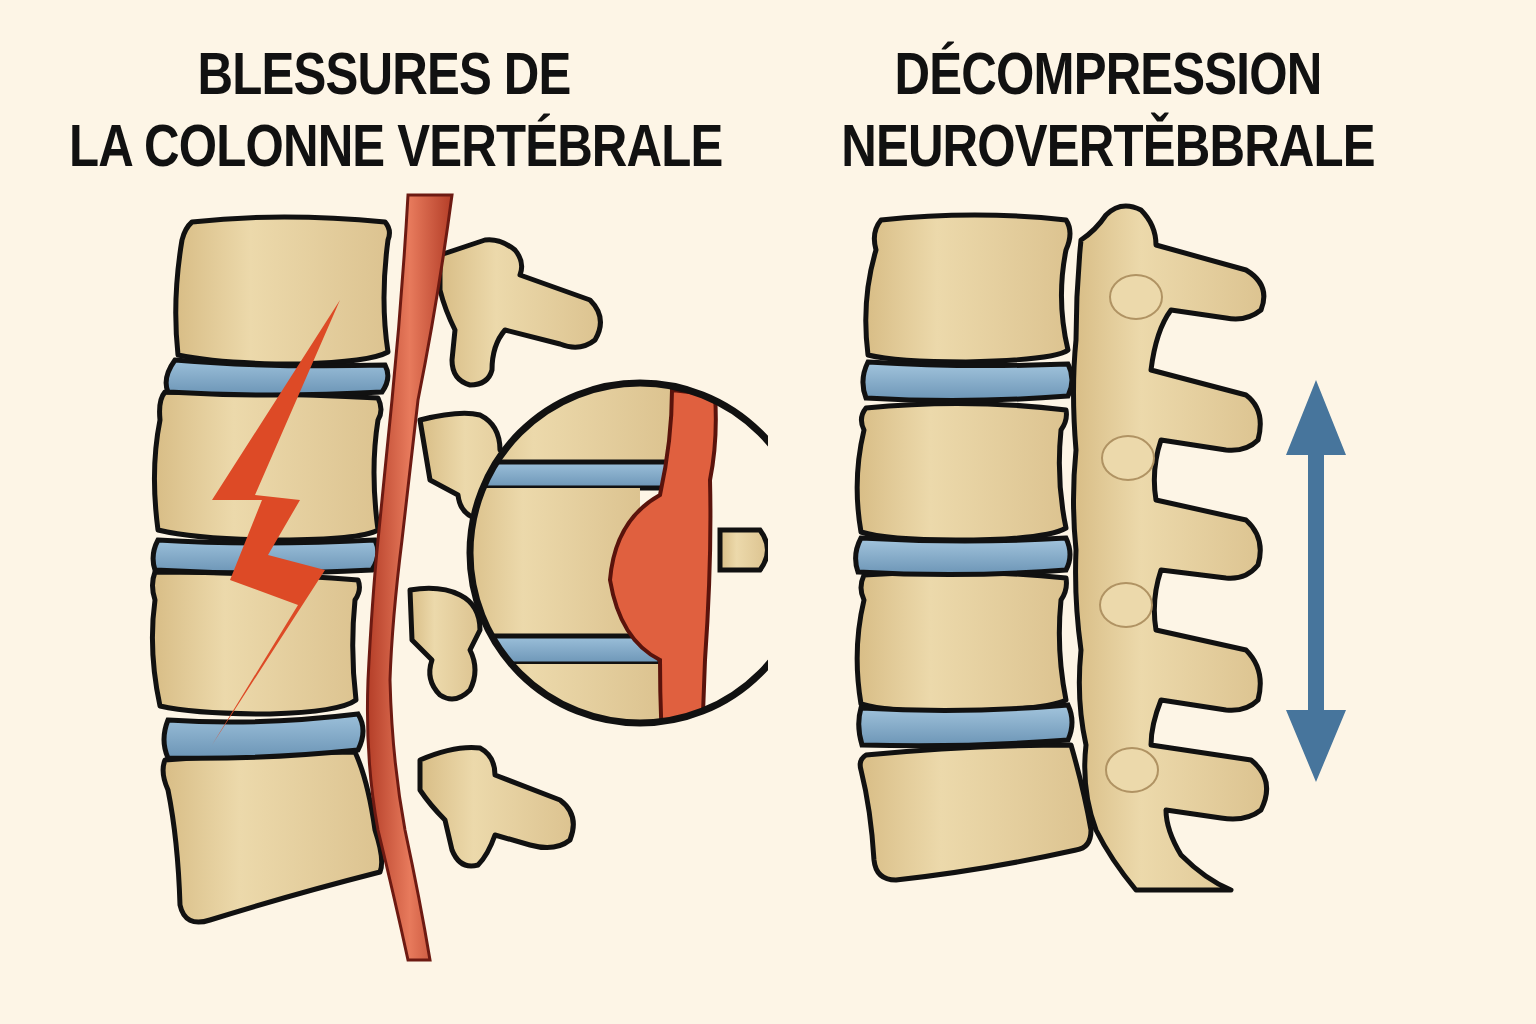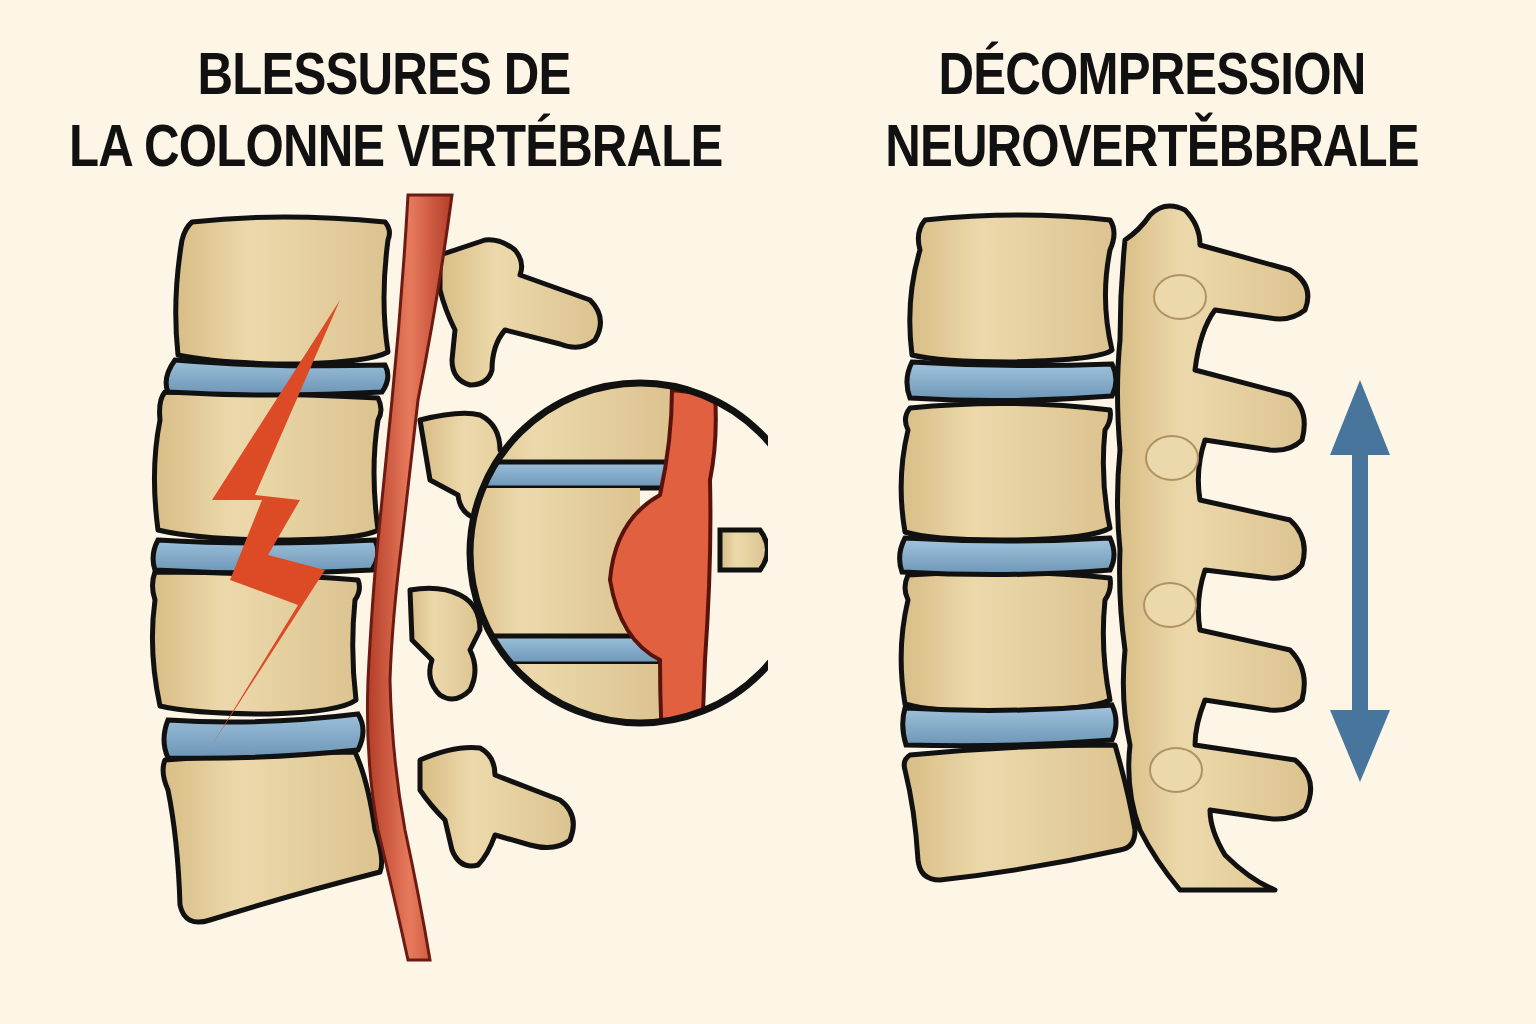--- a/index.html
+++ b/index.html
@@ -4,21 +4,21 @@
 <style>
   html, body { margin: 0; padding: 0; }
   body {
     width: 1536px; height: 1024px; overflow: hidden;
     background: #fdf5e6;
     font-family: "Liberation Sans", "DejaVu Sans", sans-serif;
     position: relative;
   }
   .panel { position: absolute; top: 0; height: 899px; }
   .panel-left { left: 0; width: 768px; }
-  .panel-right { left: 768px; width: 768px; }
+  .panel-right { left: 724px; width: 768px; }
   .title {
     position: absolute; top: 38px; left: 0; width: 100%;
     text-align: center; font-weight: 700; color: #111;
     font-size: 60px; line-height: 72px; letter-spacing: -1px;
     transform: scaleX(0.82); transform-origin: center top;
   }
   .title span { display: block; white-space: nowrap; }
   svg.illus { position: absolute; left: 0; top: 0; }
 </style>
 </head>

